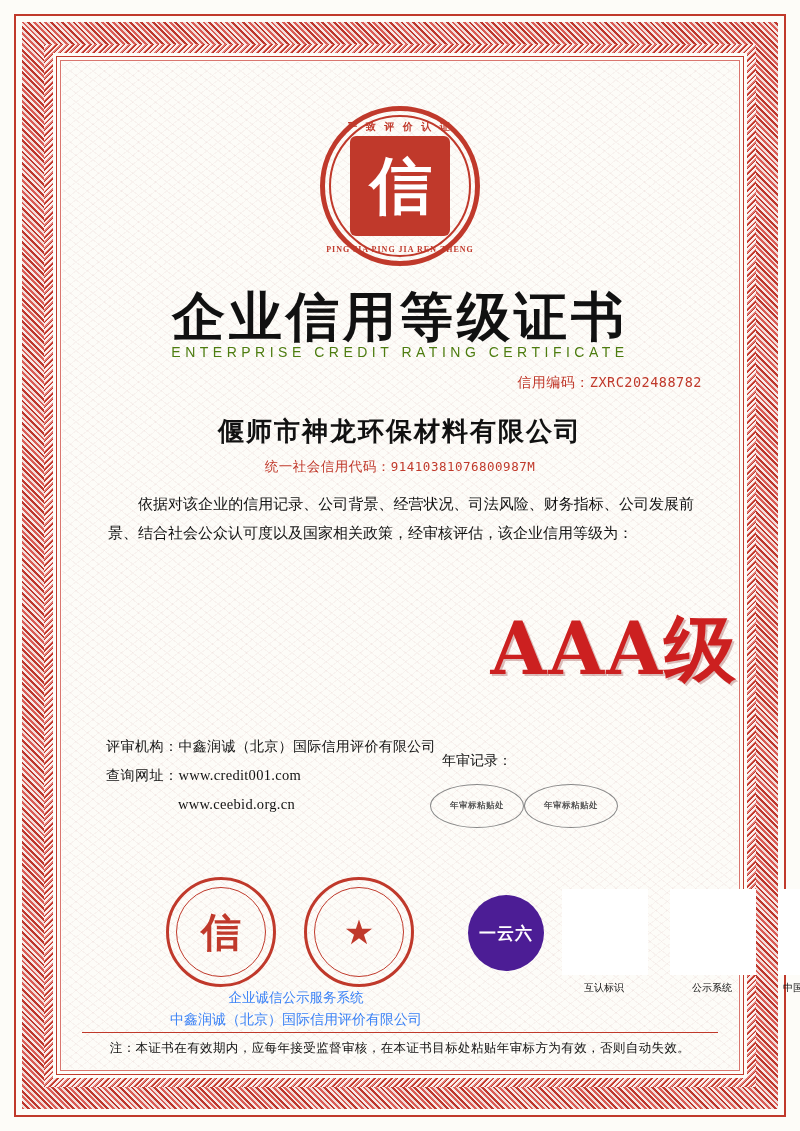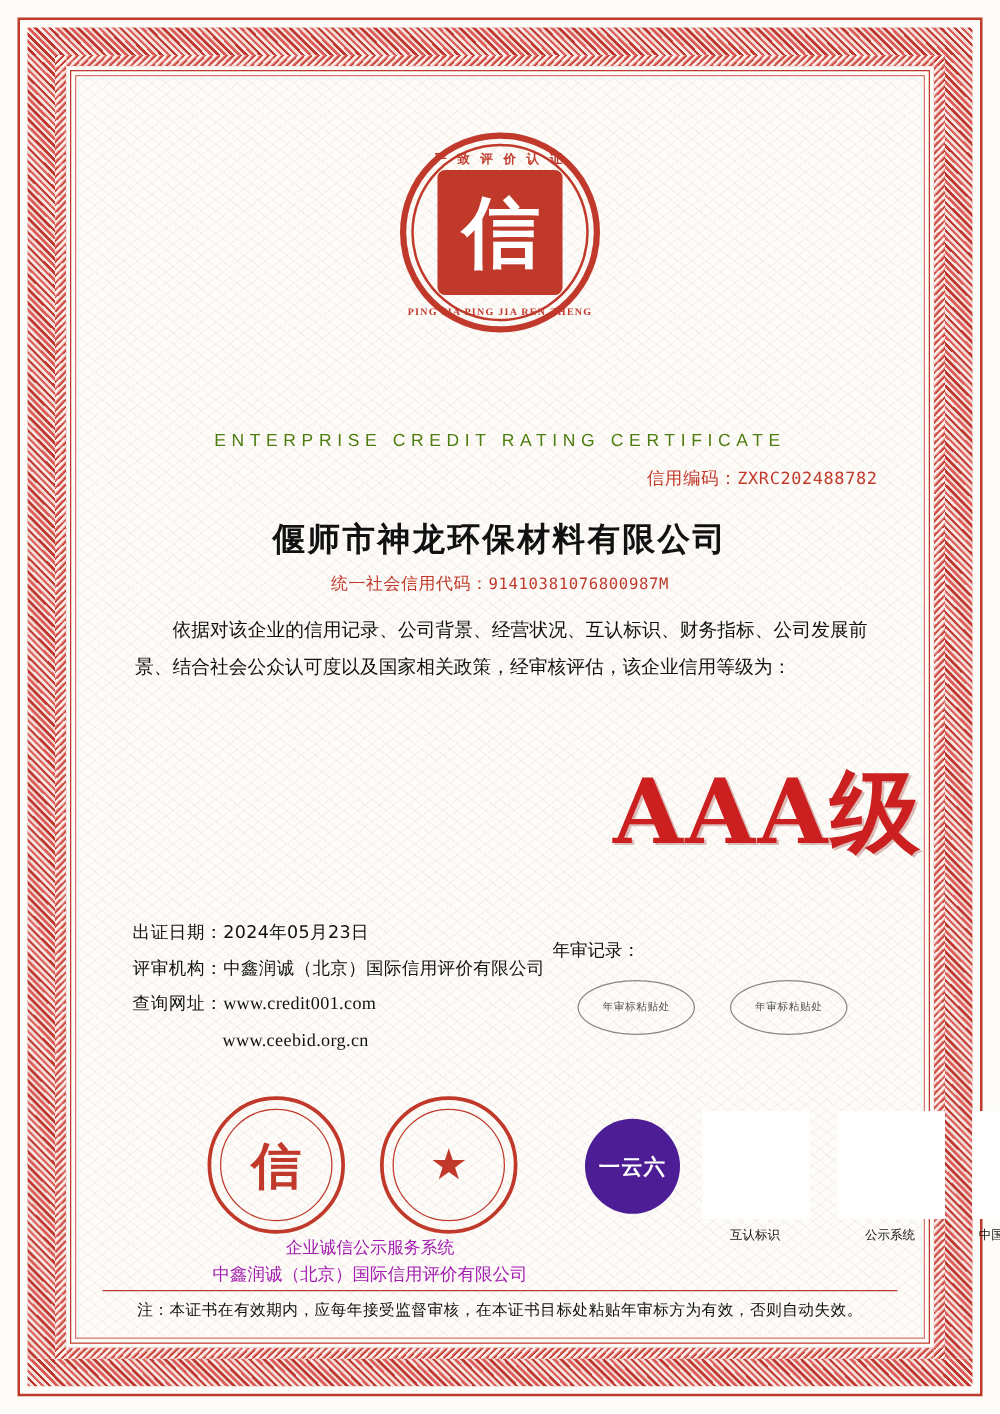--- a/index.html
+++ b/index.html
@@ -237,23 +237,23 @@
     position: absolute;
     top: 690px;
     left: 380px;
     font-family: "DejaVu Sans", sans-serif;
     font-size: 14px;
     color: #111;
   }
   .stamp-slots {
     position: absolute;
     top: 722px;
-    left: 400px;
+    left: 368px;
     display: flex;
-    gap: 28px;
+    font-weight: bold;
   }
   .stamp-slot {
     width: 92px;
     height: 42px;
     border: 1px solid #888;
     border-radius: 50%;
     display: flex;
     align-items: center;
     justify-content: center;
     font-size: 8.5px;
@@ -295,21 +295,21 @@
     font-weight: bold;
   }
   .seal-a { left: 80px; top: 0; }
   .seal-a .seal-center { font-size: 40px; }
   .seal-b { left: 218px; top: 0; }
   .seal-b .seal-center { font-size: 34px; color:#c0392b; }
   .caption {
     position: absolute;
     text-align: center;
     font-family: "DejaVu Sans", sans-serif;
-    color: #a21caf;
+    color: #3b82f6;
   }
   .cap1 {
     left: 100px;
     top: 112px;
     width: 220px;
     font-size: 13.5px;
   }
   .cap2 {
     left: 60px;
     top: 134px;
@@ -396,42 +396,40 @@
   <div class="content">
 
     <div class="emblem-wrap">
       <div class="emblem-ring"></div>
       <div class="emblem-ring2"></div>
       <div class="emblem-top-text">严 致 评 价 认 证</div>
       <div class="emblem-core">信</div>
       <div class="emblem-bottom-text">PING JIA PING JIA REN ZHENG</div>
     </div>
 
+    <div class="title-cn">企业信用等级证书</div>
     <div class="title-en">ENTERPRISE CREDIT RATING CERTIFICATE</div>
 
     <div class="credit-code">
       <span>信用编码：</span><span class="val">ZXRC202488782</span>
     </div>
 
     <div class="company">偃师市神龙环保材料有限公司</div>
 
     <div class="usci">
       <span>统一社会信用代码：</span><span class="val">91410381076800987M</span>
     </div>
 
-    <div class="body-text">依据对该企业的信用记录、公司背景、经营状况、互认标识、财务指标、公司发展前景、结合社会公众认可度以及国家相关政策，经审核评估，该企业信用等级为：</div>
+    <div class="body-text">依据对该企业的信用记录、公司背景、经营状况、司法风险、财务指标、公司发展前景、结合社会公众认可度以及国家相关政策，经审核评估，该企业信用等级为：</div>
 
     <div class="grade">
       <span class="grade-text">AAA级</span>
     </div>
 
     <div class="details">
-      <div class="row">
-        <span class="lbl">出证日期：</span><span class="val">2024年05月23日</span>
-      </div>
       <div class="row">
         <span class="lbl">评审机构：</span><span class="val">中鑫润诚（北京）国际信用评价有限公司</span>
       </div>
       <div class="row">
         <span class="lbl">查询网址：</span><span class="val url">www.credit001.com</span>
       </div>
       <div class="row indent">
         <span class="val url">www.ceebid.org.cn</span>
       </div>
     </div>

